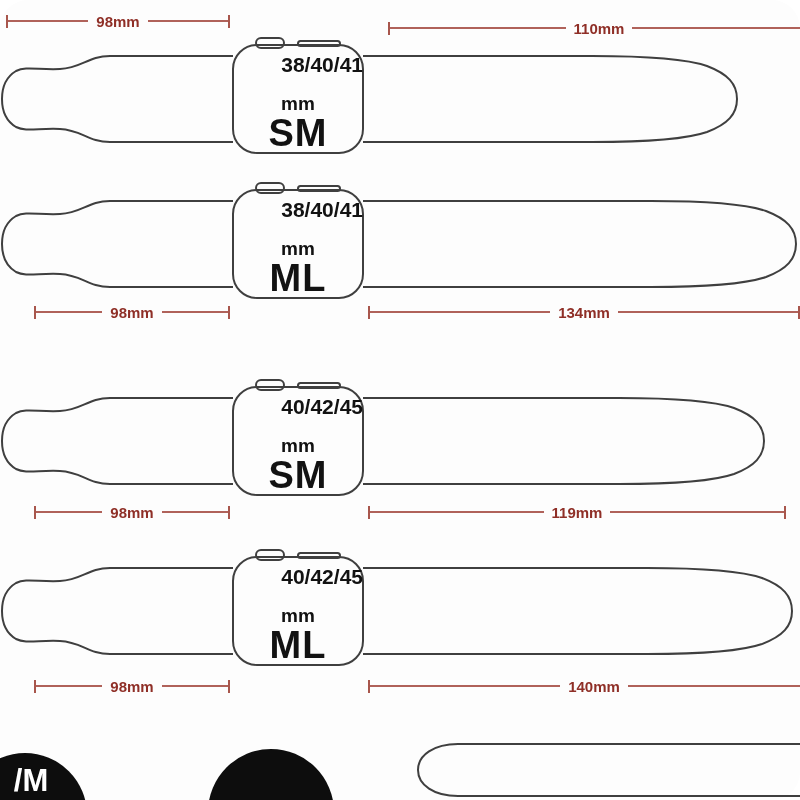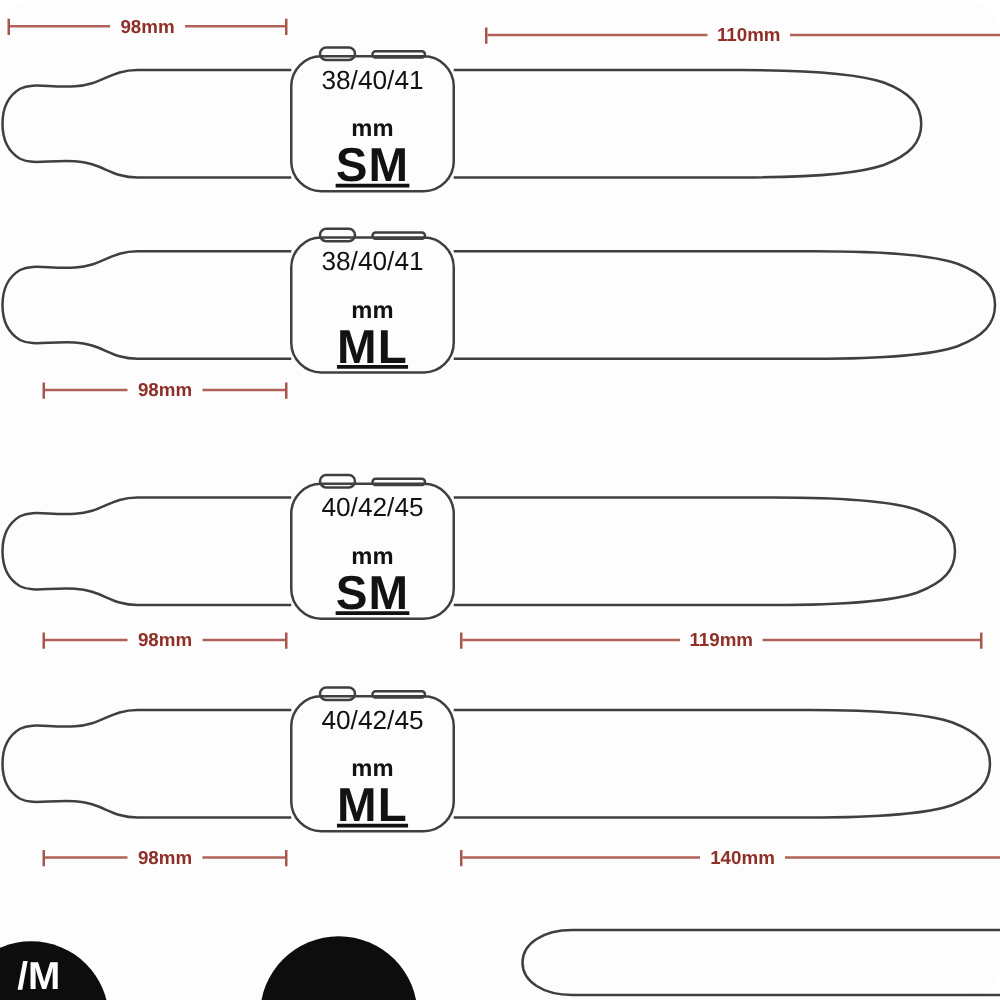--- a/index.html
+++ b/index.html
@@ -34,23 +34,23 @@
 
   
   .case-text{
     position:absolute;
     left:233px;
     width:130px;
     text-align:center;
     color:#121212;
     line-height:1.0;
   }
-  .case-text .size{font-size:21px;font-weight:normal;letter-spacing:0px;}
+  .case-text .size{font-size:21px;font-weight:bold;letter-spacing:0px;text-align:right;}
   .case-text .unit{font-size:19px;font-weight:bold;margin-top:19px;}
-  .case-text .fit{font-size:38px;font-weight:bold;margin-top:1px;letter-spacing:1px;text-decoration:underline;}
+  .case-text .fit{font-size:38px;font-weight:bold;margin-top:1px;letter-spacing:1px;}
 
   
   .badge-label{
     position:absolute;
     color:#ffffff;
     font-weight:bold;
     font-size:31px;
     text-align:center;
   }
 </style>
@@ -115,20 +115,27 @@
       <span class="tick"></span>
   </div>
 
   <div class="dim" style="top:304px;left:34px;width:196px;">
     <span class="tick"></span>
       <span class="seg"></span>
     <span class="dim-label">98mm</span>
     <span class="seg"></span>
       <span class="tick"></span>
   </div>
+  <div class="dim" style="top:304px;left:368px;width:432px;">
+    <span class="tick"></span>
+      <span class="seg"></span>
+    <span class="dim-label">134mm</span>
+    <span class="seg"></span>
+      <span class="tick"></span>
+  </div>
 
   <div class="dim" style="top:504px;left:34px;width:196px;">
     <span class="tick"></span>
       <span class="seg"></span>
     <span class="dim-label">98mm</span>
     <span class="seg"></span>
       <span class="tick"></span>
   </div>
   <div class="dim" style="top:504px;left:368px;width:418px;">
     <span class="tick"></span>

